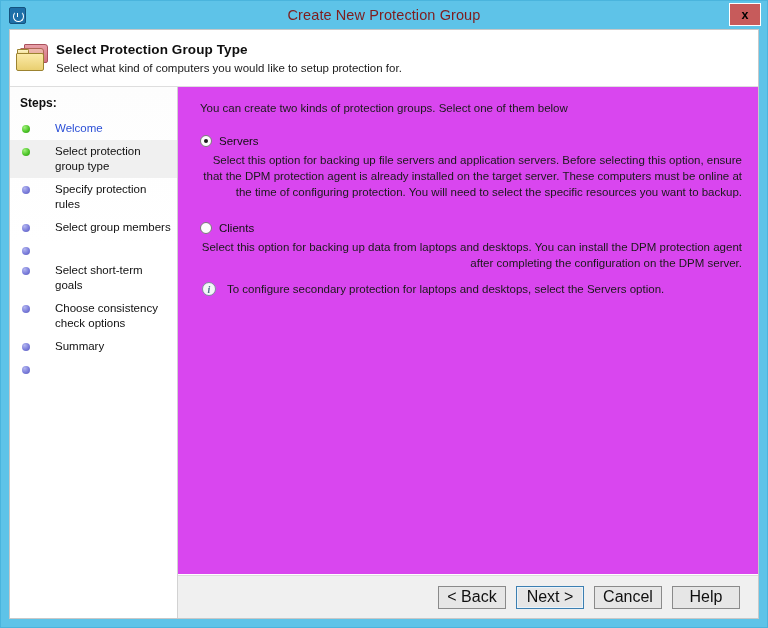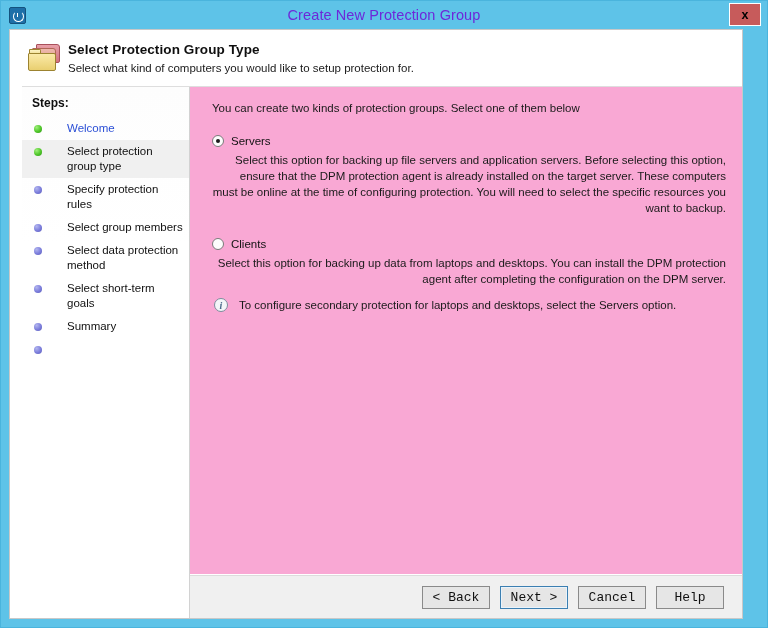--- a/index.html
+++ b/index.html
@@ -53,21 +53,21 @@
     position: absolute;
     left: 7px; top: 5px;
     width: 1.4px; height: 4px;
     background: #ffffff;
   }
   .title-text {
     position: absolute;
     left: 0; right: 0;
     text-align: center;
     font-size: 14.5px;
-    color: #6d28d9;
+    color: #7f1d1d;
     letter-spacing: .1px;
     pointer-events: none;
   }
   .close-btn {
     position: absolute;
     right: 6px; top: 2px;
     width: 32px; height: 23px;
     background: #c75b5b;
     border: 1px solid #ffffff;
     color: #000000;
@@ -75,27 +75,26 @@
     font-weight: bold;
     display: flex;
     align-items: center;
     justify-content: center;
     cursor: pointer;
   }
 
   
   .body-wrap {
     flex: 1 1 auto;
-    margin: 0 24px 8px 8px;
+    margin: 0 8px 8px 8px;
     background: #ffffff;
     border: 1px solid #c8c8c8;
     display: flex;
     flex-direction: column;
     overflow: hidden;
-    padding-left: 12px;
   }
 
   
   .header {
     flex: 0 0 57px;
     background: #ffffff;
     display: flex;
     align-items: flex-start;
     padding: 10px 0 0 0;
     border-bottom: 1px solid #dedede;
@@ -204,21 +203,21 @@
   }
   .step .label { flex: 1 1 auto; }
   .step.link .label { color: #2b4fd6; }
 
   
   .content-col {
     flex: 1 1 auto;
     display: flex;
     flex-direction: column;
     min-width: 0;
-    background: #f9a8d4;
+    background: #d946ef;
   }
   .content {
     flex: 1 1 auto;
     padding: 14px 16px 10px 22px;
     overflow: hidden;
     border-bottom: 1px solid #ffffff;
   }
   .intro {
     font-size: 11.5px;
     color: #1a1a1a;
@@ -295,23 +294,23 @@
     display: flex;
     align-items: center;
     justify-content: flex-end;
     padding-right: 18px;
     gap: 10px;
   }
   .btn {
     width: 68px; height: 23px;
     background: #e6e6e6;
     border: 1px solid #8a8a8a;
-    font-size: 13px;
+    font-size: 16px;
     color: #101010;
-    font-family: Liberation Mono, monospace;
+    font-family: Liberation Sans, sans-serif;
     display: flex;
     align-items: center;
     justify-content: center;
     cursor: pointer;
   }
   .btn.default {
     border: 1px solid #3c7fb1;
     box-shadow: inset 0 0 0 1px #eaf3fa;
   }
 </style>
@@ -363,28 +362,31 @@
           <span class="label">Specify protection rules</span>
         </div>
 
         <div class="step">
           <span class="bullet pending"></span>
           <span class="label">Select group members</span>
         </div>
 
         <div class="step">
           <span class="bullet pending"></span>
-          <span class="label">Select data protection method</span>
         </div>
 
         <div class="step">
           <span class="bullet pending"></span>
           <span class="label">Select short-term goals</span>
         </div>
 
+        <div class="step">
+          <span class="bullet pending"></span>
+          <span class="label">Choose consistency check options</span>
+        </div>
 
         <div class="step">
           <span class="bullet pending"></span>
           <span class="label">Summary</span>
         </div>
 
         <div class="step">
           <span class="bullet pending"></span>
         </div>
       </div>

